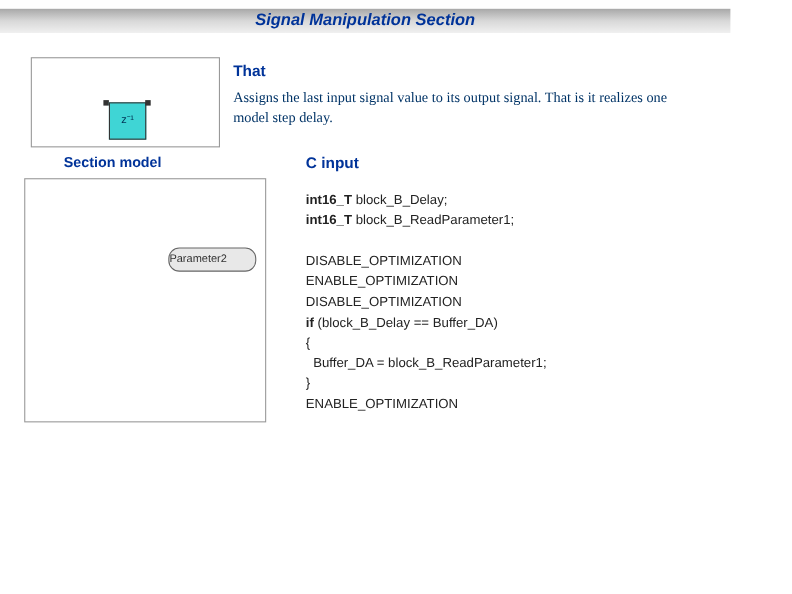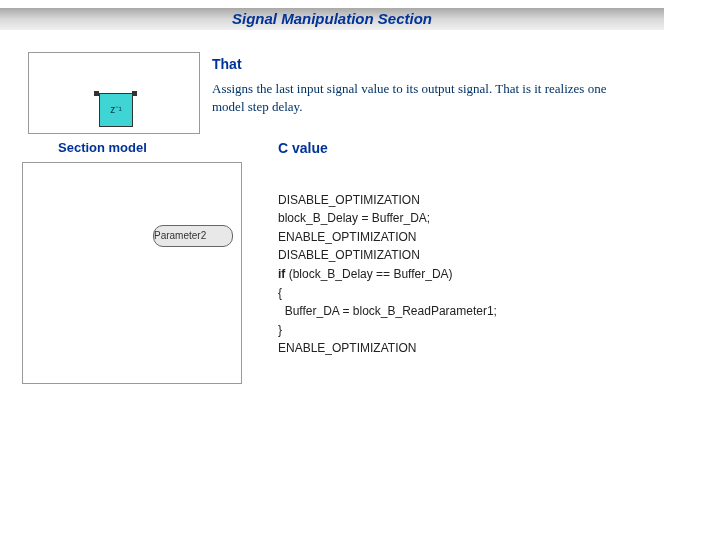--- a/index.html
+++ b/index.html
@@ -135,30 +135,31 @@
 </div>
 
 <div class="subtitle delay">That</div>
 
 <div class="desc">
   <span>Assigns the last input signal value to its output signal. That is it realizes one</span><br>
   <span>model step delay.</span>
 </div>
 
 <div class="simulink-label">Section model</div>
-<div class="ccode-label">C value</div>
+<div class="ccode-label">C input</div>
 
 <div class="model-box">
   <div class="param-block">Parameter2</div>
 </div>
 
 <div class="code-block">
+  <div><span class="kw">int16_T</span><span> block_B_Delay;</span></div>
+  <div><span class="kw">int16_T</span><span> block_B_ReadParameter1;</span></div>
   <div>&nbsp;</div>
   <div>DISABLE_OPTIMIZATION</div>
-  <div>block_B_Delay = Buffer_DA;</div>
   <div>ENABLE_OPTIMIZATION</div>
   <div>DISABLE_OPTIMIZATION</div>
   <div><span class="kw">if</span><span> (block_B_Delay == Buffer_DA)</span></div>
   <div>{</div>
   <div>&nbsp;&nbsp;Buffer_DA = block_B_ReadParameter1;</div>
   <div>}</div>
   <div>ENABLE_OPTIMIZATION</div>
 </div>
 
 </body></html>

